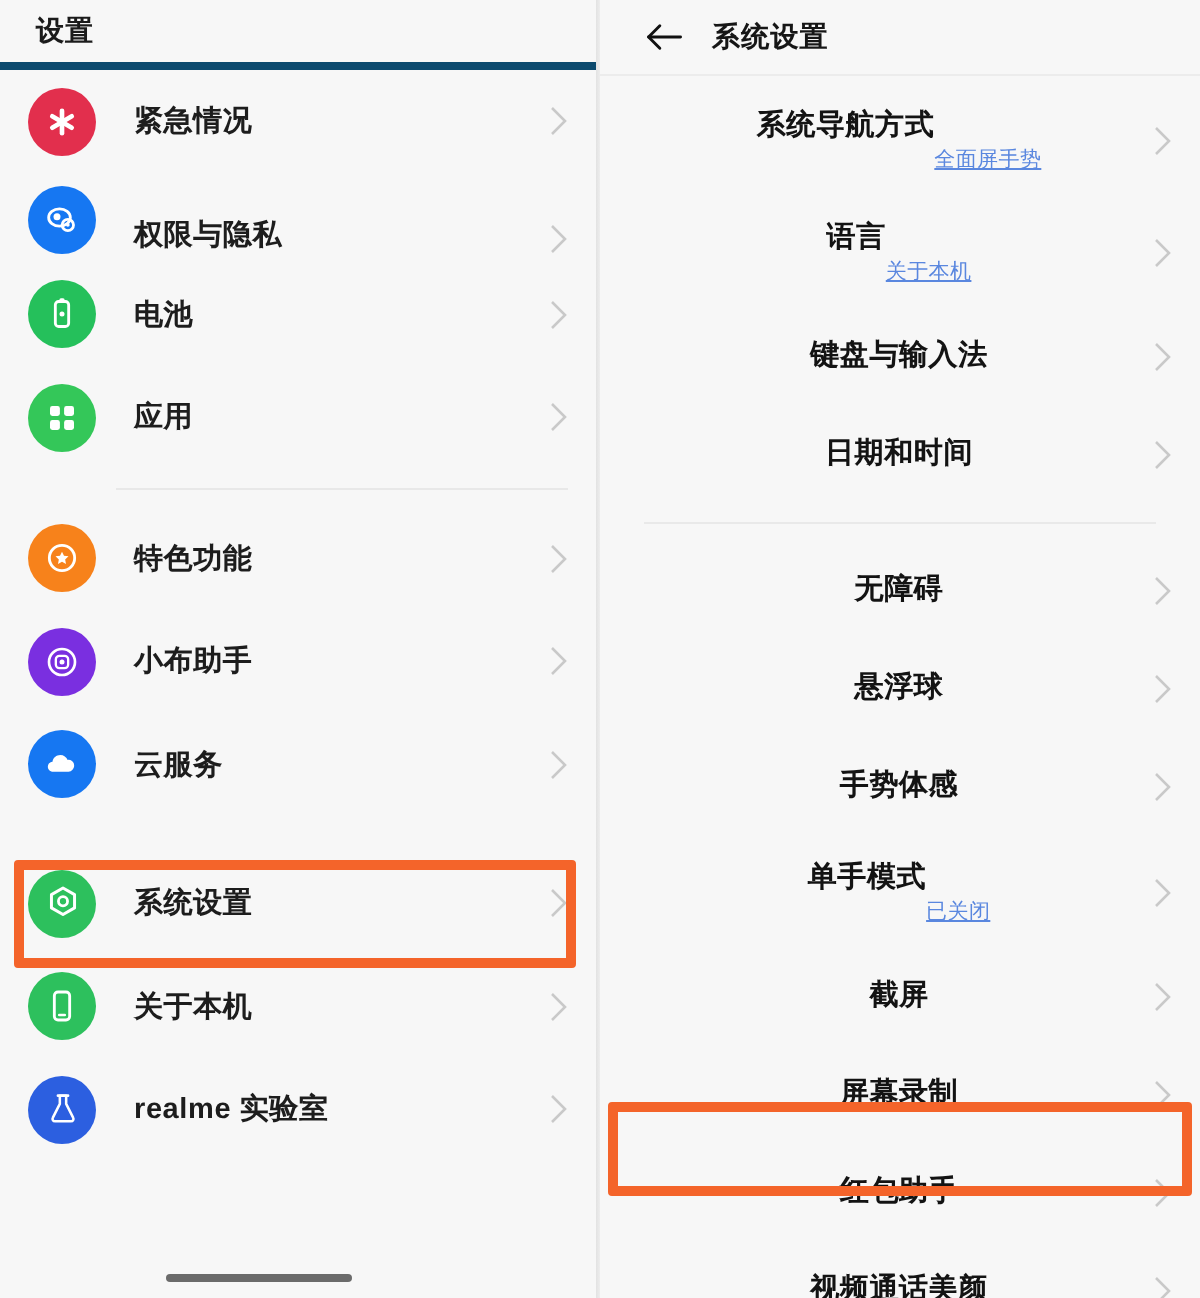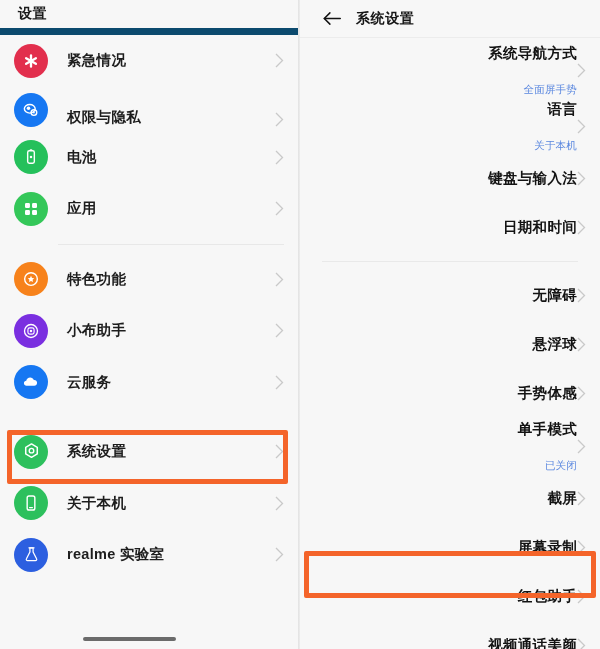--- a/index.html
+++ b/index.html
@@ -38,21 +38,21 @@
     background: #f7f7f7;
     overflow: hidden;
   }
 
   .l-header {
     height: 35px;
     padding: 0 0 0 18px;
     display: flex;
     align-items: center;
     background: #f7f7f7;
-    border-bottom: 7px solid #0c4a6e;
+    border-bottom: 4px solid #0c4a6e;
   }
   .l-header-title {
     font-size: 14px;
     font-weight: bold;
     color: #1b1b1b;
     letter-spacing: .5px;
   }
 
   .l-list {
     padding-top: 0;
@@ -136,34 +136,35 @@
   }
 
   .r-list { padding-top: 4px; }
   .r-row {
     height: 49px;
     display: flex;
     align-items: center;
     padding: 0 12px 0 22px;
   }
   .r-row.with-sub { height: 56px; }
-  .r-texts { flex: 1 1 auto; display: flex; flex-direction: column; justify-content: center; text-align: right; }
+  .r-texts { flex: 1 1 auto; display: flex; flex-direction: row; justify-content: center; }
   .r-title {
     font-size: 14.5px;
     color: #131313;
     font-weight: bold;
     letter-spacing: .3px;
     line-height: 1.3;
   }
   .r-sub {
     font-size: 10.5px;
     color: #5a87df;
     margin-top: 20px;
     letter-spacing: .2px;
     line-height: 1.2;
+    text-decoration: underline;
   }
   .r-sep {
     height: 1px;
     background: #e9e9e9;
     margin: 0 22px;
   }
   .r-gap { height: 9px; }
 
   
   .gesture {

